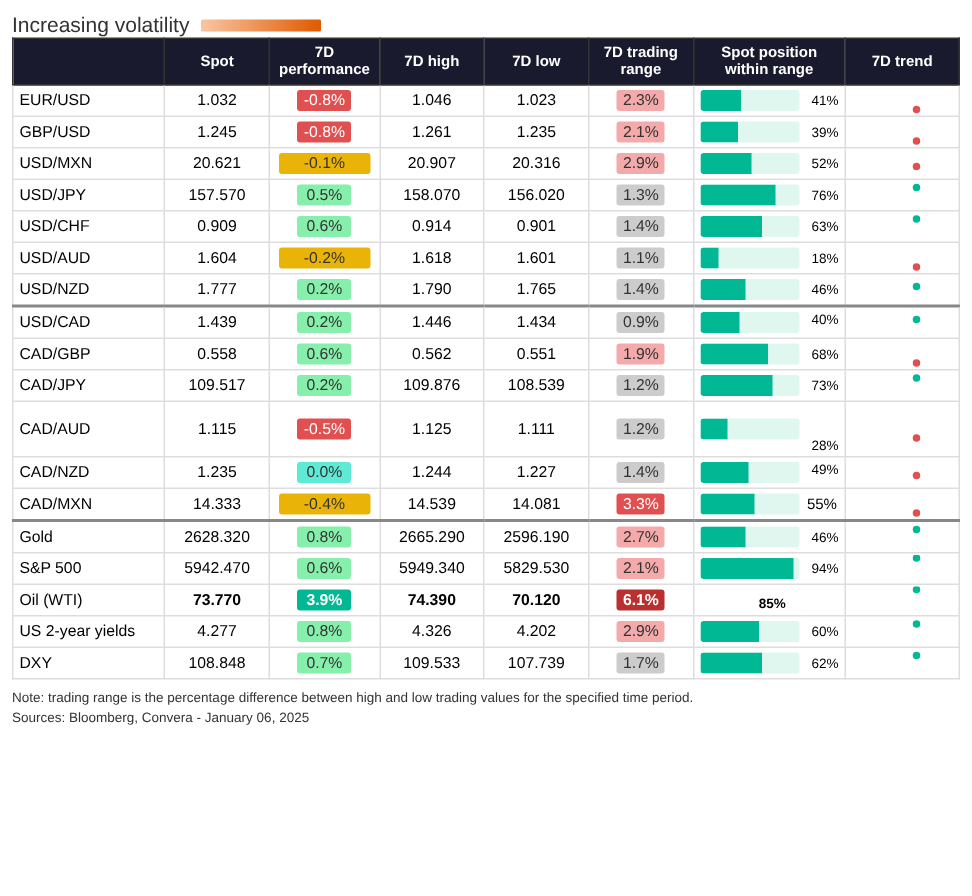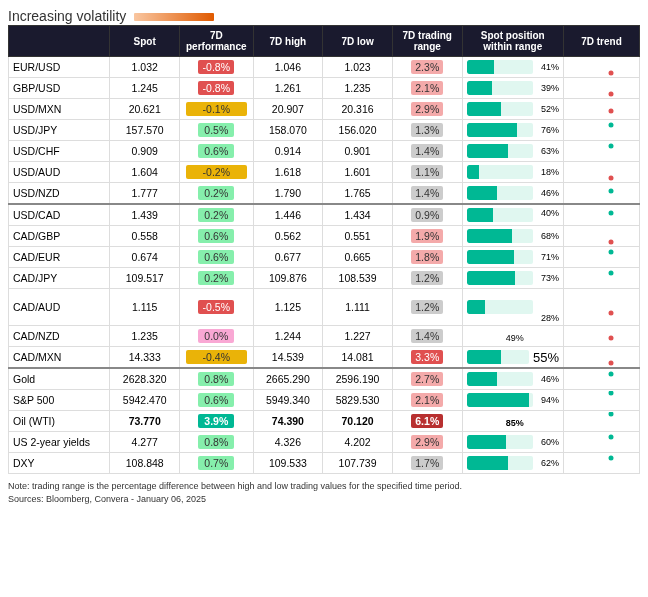--- a/index.html
+++ b/index.html
@@ -69,21 +69,21 @@
     }
 
     .section-divider td {
       border-top: 2px solid #888 !important;
     }
 
     .perf-negative-dark { background-color: #e05050; color: #fff; border-radius: 2px; padding: 1px 3px; display: inline-block; min-width: 36px; }
     .perf-negative-light { background-color: #eab308; color: #333; border-radius: 2px; padding: 1px 17px; display: inline-block; min-width: 36px; }
     .perf-positive-light { background-color: #86efac; color: #333; border-radius: 2px; padding: 1px 3px; display: inline-block; min-width: 36px; }
     .perf-positive-dark { background-color: #00b894; color: #fff; border-radius: 2px; padding: 1px 3px; display: inline-block; min-width: 36px; }
-    .perf-neutral { background-color: #f9a8d4; color: #333; border-radius: 2px; padding: 1px 4px; display: inline-block; min-width: 36px; }
+    .perf-neutral { background-color: #5eead4; color: #333; border-radius: 2px; padding: 1px 4px; display: inline-block; min-width: 36px; }
 
     .range-neg-dark { background-color: #e05050; color: #fff; border-radius: 2px; padding: 1px 4px; display: inline-block; }
     .range-neg-light { background-color: #f4aaaa; color: #333; border-radius: 2px; padding: 1px 4px; display: inline-block; }
     .range-neutral { background-color: #e0e0e0; color: #333; border-radius: 2px; padding: 1px 4px; display: inline-block; }
 
     .spot-bar-cell {
       position: relative;
       padding: 2px 4px;
     }
     .spot-bar-container {
@@ -343,42 +343,20 @@
         </div>
       </td>
       <td class="trend-cell">
           <svg class="trend-svg" width="32" height="18" viewBox="0 0 32 18">
     <polyline points="M2,4 L8,8 L14,10 L20,13 L26,15" fill="none" stroke="#e05050" stroke-width="1.5"></polyline>
     <circle cx="26" cy="15" r="2.5" fill="#e05050"></circle>
   </svg>
         </td>
     </tr>
       <tr>
-      <td>CAD/EUR</td>
-      <td>0.674</td>
-      <td><span class="perf-positive-light">0.6%</span></td>
-      <td>0.677</td>
-      <td>0.665</td>
-      <td><span class="range-neg-light" style="background:#f4aaaa;color:#333;border-radius:2px;padding:1px 4px;display:inline-block;">1.8%</span></td>
-      <td class="spot-bar-cell">
-        <div style="display:flex;align-items:center;gap:4px;">
-          <div class="spot-bar-container" style="flex:1;background:#e0f7f0;">
-            <div class="spot-bar-fill" style="width:71%;background:#00b894;"></div>
-          </div>
-          <span style="font-size:9px;min-width:22px;text-align:right;">71%</span>
-        </div>
-      </td>
-      <td class="trend-cell">
-          <svg class="trend-svg" width="32" height="18" viewBox="0 0 32 18">
-    <polyline points="M2,14 L8,11 L14,9 L20,7 L26,4" fill="none" stroke="#00b894" stroke-width="1.5"></polyline>
-    <circle cx="26" cy="4" r="2.5" fill="#00b894"></circle>
-  </svg>
-        </td>
-    </tr>
-      <tr>
       <td>CAD/JPY</td>
       <td>109.517</td>
       <td><span class="perf-positive-light">0.2%</span></td>
       <td>109.876</td>
       <td>108.539</td>
       <td><span class="range-neutral" style="background:#cccccc;color:#333;border-radius:2px;padding:1px 4px;display:inline-block;">1.2%</span></td>
       <td class="spot-bar-cell">
         <div style="display:flex;align-items:center;gap:4px;">
           <div class="spot-bar-container" style="flex:1;background:#e0f7f0;">
             <div class="spot-bar-fill" style="width:73%;background:#00b894;"></div>
@@ -416,21 +394,21 @@
         </td>
     </tr>
       <tr>
       <td>CAD/NZD</td>
       <td>1.235</td>
       <td><span class="perf-neutral">0.0%</span></td>
       <td>1.244</td>
       <td>1.227</td>
       <td><span class="range-neutral" style="background:#cccccc;color:#333;border-radius:2px;padding:1px 4px;display:inline-block;">1.4%</span></td>
       <td class="spot-bar-cell">
-        <div style="display:flex;align-items:center;gap:4px;flex-direction:column;">
+        <div style="display:flex;align-items:flex-start;gap:4px;">
           <div class="spot-bar-container" style="flex:1;background:#e0f7f0;">
             <div class="spot-bar-fill" style="width:49%;background:#00b894;"></div>
           </div>
           <span style="font-size:9px;min-width:22px;text-align:right;">49%</span>
         </div>
       </td>
       <td class="trend-cell">
           <svg class="trend-svg" width="32" height="18" viewBox="0 0 32 18">
     <polyline points="M2,6 L8,7 L14,8 L20,9 L26,11" fill="none" stroke="#f4aaaa" stroke-width="1.5"></polyline>
     <circle cx="26" cy="11" r="2.5" fill="#e05050"></circle>
@@ -442,21 +420,21 @@
       <td>14.333</td>
       <td><span class="perf-negative-light">-0.4%</span></td>
       <td>14.539</td>
       <td>14.081</td>
       <td><span class="range-neg-dark" style="background:#e05050;color:#fff;border-radius:2px;padding:1px 4px;display:inline-block;">3.3%</span></td>
       <td class="spot-bar-cell">
         <div style="display:flex;align-items:center;gap:4px;">
           <div class="spot-bar-container" style="flex:1;background:#e0f7f0;">
             <div class="spot-bar-fill" style="width:55%;background:#00b894;"></div>
           </div>
-          <span style="font-size:13px;min-width:22px;text-align:center;">55%</span>
+          <span style="font-size:10px;min-width:22px;text-align:center;">55%</span>
         </div>
       </td>
       <td class="trend-cell">
           <svg class="trend-svg" width="32" height="18" viewBox="0 0 32 18">
     <polyline points="M2,4 L8,8 L14,10 L20,13 L26,15" fill="none" stroke="#e05050" stroke-width="1.5"></polyline>
     <circle cx="26" cy="15" r="2.5" fill="#e05050"></circle>
   </svg>
         </td>
     </tr>
       <tr class="section-divider">

